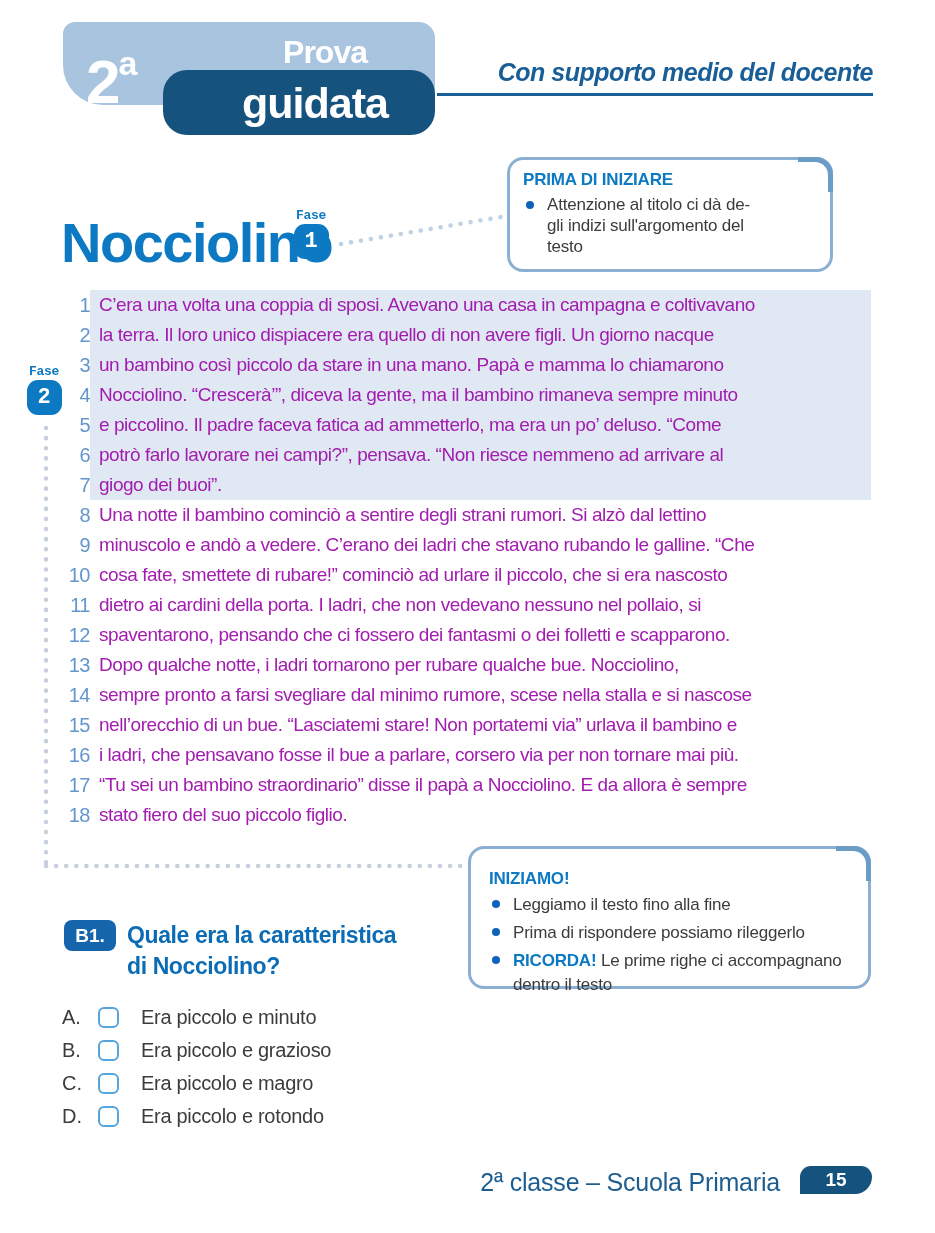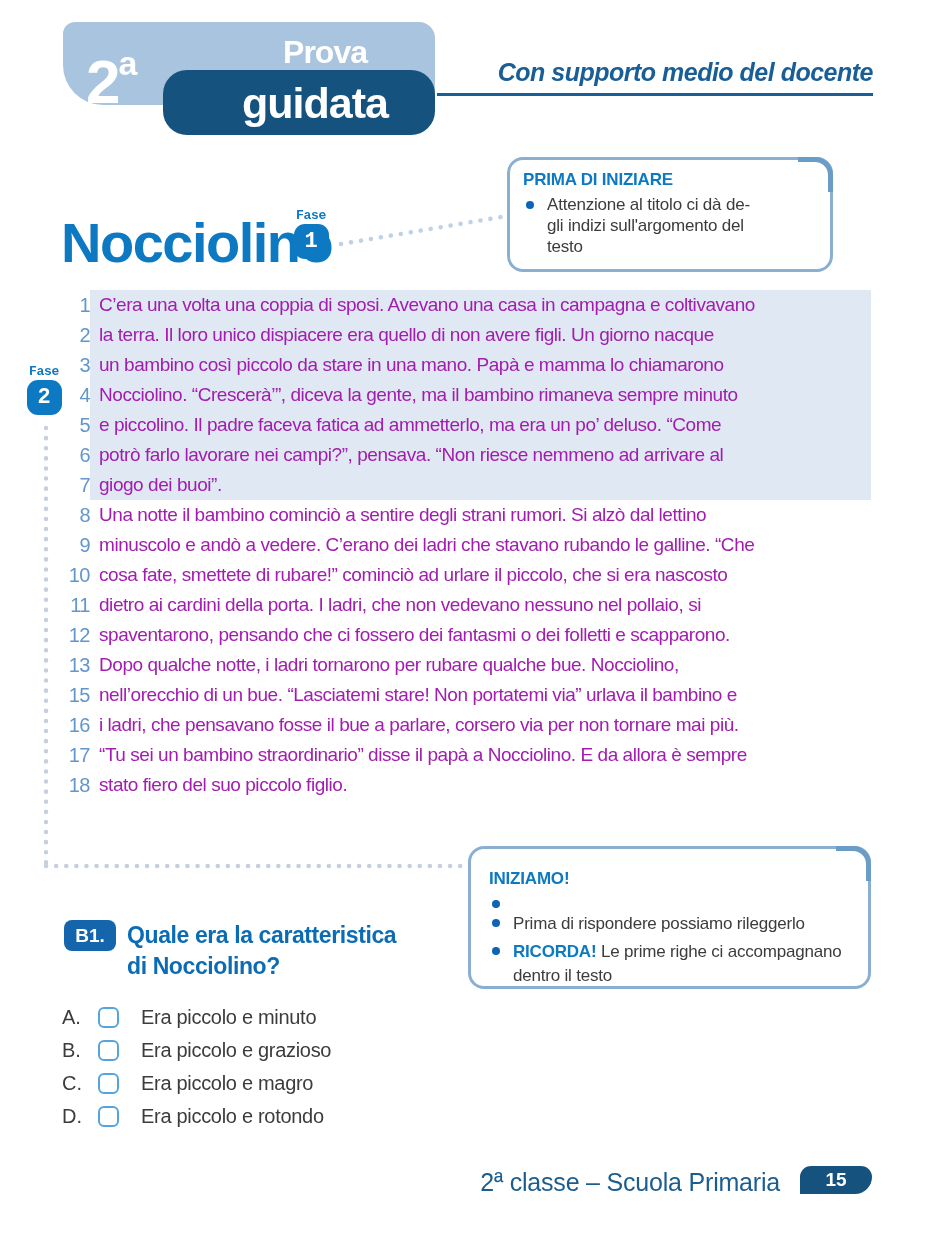--- a/index.html
+++ b/index.html
@@ -162,20 +162,24 @@
       </div>
     <div class="p-row">
         <span class="p-num">12</span>
         <span class="p-txt">spaventarono, pensando che ci fossero dei fantasmi o dei folletti e scapparono.</span>
       </div>
     <div class="p-row">
         <span class="p-num">13</span>
         <span class="p-txt">Dopo qualche notte, i ladri tornarono per rubare qualche bue. Nocciolino,</span>
       </div>
     <div class="p-row">
+        <span class="p-num">14</span>
+        <span class="p-txt">sempre pronto a farsi svegliare dal minimo rumore, scese nella stalla e si nascose</span>
+      </div>
+    <div class="p-row">
         <span class="p-num">15</span>
         <span class="p-txt">nell’orecchio di un bue. “Lasciatemi stare! Non portatemi via” urlava il bambino e</span>
       </div>
     <div class="p-row">
         <span class="p-num">16</span>
         <span class="p-txt">i ladri, che pensavano fosse il bue a parlare, corsero via per non tornare mai più.</span>
       </div>
     <div class="p-row">
         <span class="p-num">17</span>
         <span class="p-txt">“Tu sei un bambino straordinario” disse il papà a Nocciolino. E da allora è sempre</span>
@@ -183,20 +187,21 @@
     <div class="p-row">
         <span class="p-num">18</span>
         <span class="p-txt">stato fiero del suo piccolo figlio.</span>
       </div>
   </div>
 
   <div class="callout box-iniziamo">
     <div class="co-title">INIZIAMO!</div>
     <div class="co-item">
       <span class="co-bullet"></span>
+      <span class="co-text">Leggiamo il testo fino alla fine</span>
     </div>
     <div class="co-item">
       <span class="co-bullet"></span>
       <span class="co-text">Prima di rispondere possiamo rileggerlo</span>
     </div>
     <div class="co-item">
       <span class="co-bullet"></span>
       <span class="co-text"><span class="ricorda">RICORDA!</span><span> Le prime righe ci accompagnano
 dentro il testo</span></span>
     </div>

